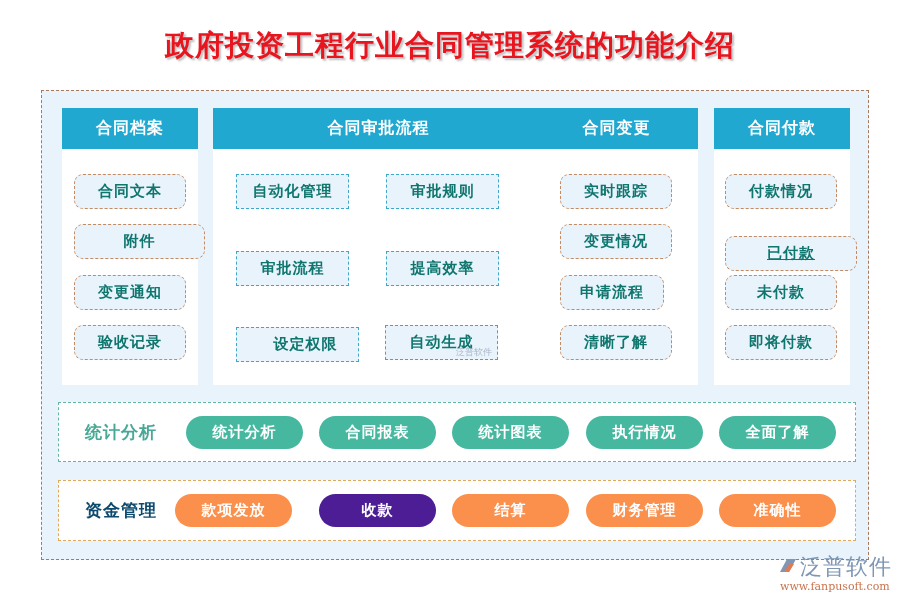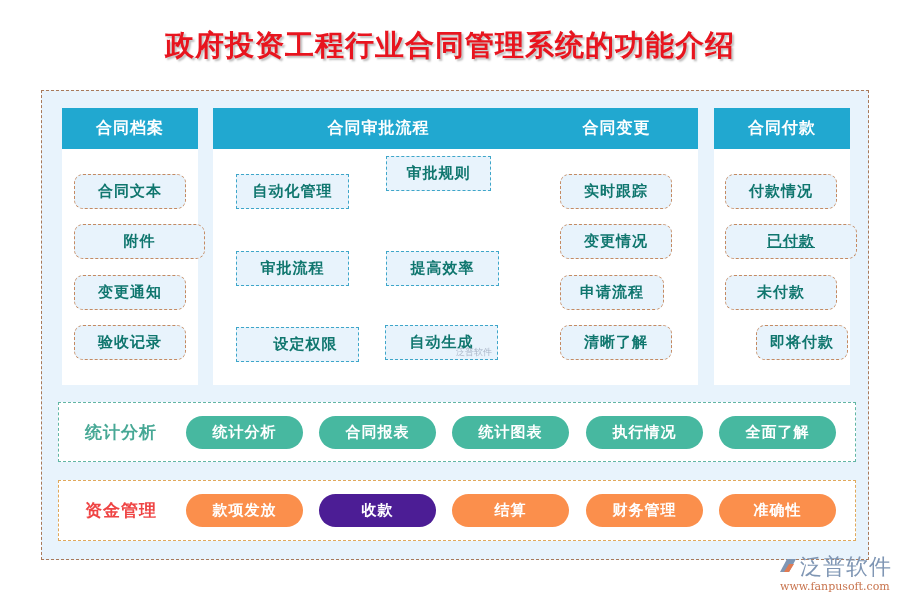--- a/index.html
+++ b/index.html
@@ -44,56 +44,56 @@
 </div>
 <div class="item round" style="left:74px;top:174px;width:112px;">合同文本</div>
 <div class="item round" style="left:74px;top:224px;width:131px;">附件</div>
 <div class="item round" style="left:74px;top:275px;width:112px;">变更通知</div>
 <div class="item round" style="left:74px;top:325px;width:112px;">验收记录</div>
 
 <div class="col" style="left:213px;width:331px;">
   <div class="col-head">合同审批流程</div>
 </div>
 <div class="item square" style="left:236px;top:174px;width:113px;">自动化管理</div>
-<div class="item square" style="left:386px;top:156px;width:105px;">审批规则</div>
+<div class="item square" style="left:386px;top:174px;width:113px;">审批规则</div>
 <div class="item square" style="left:236px;top:251px;width:113px;">审批流程</div>
 <div class="item square" style="left:386px;top:251px;width:113px;">提高效率</div>
 <div class="item square" style="left:236px;top:327px;width:123px;padding-left:16px;">设定权限</div>
 <div class="item square" style="left:385px;top:325px;width:113px;">自动生成</div>
 <div style="position:absolute;left:456px;top:346px;font-size:9px;color:#aab6c8;">泛普软件</div>
 
 <div class="col" style="left:535px;width:163px;">
   <div class="col-head">合同变更</div>
 </div>
 <div class="item round" style="left:560px;top:174px;width:112px;">实时跟踪</div>
 <div class="item round" style="left:560px;top:224px;width:112px;">变更情况</div>
 <div class="item round" style="left:560px;top:275px;width:104px;">申请流程</div>
 <div class="item round" style="left:560px;top:325px;width:112px;">清晰了解</div>
 
 <div class="col" style="left:714px;width:136px;">
   <div class="col-head">合同付款</div>
 </div>
 <div class="item round" style="left:725px;top:174px;width:112px;">付款情况</div>
-<div class="item round" style="left:725px;top:224px;width:132px;text-decoration:underline;">已付款</div>
+<div class="item round" style="left:725px;top:236px;width:132px;text-decoration:underline;">已付款</div>
 <div class="item round" style="left:725px;top:275px;width:112px;">未付款</div>
-<div class="item round" style="left:725px;top:325px;width:92px;margin-left:31px;">即将付款</div>
+<div class="item round" style="left:725px;top:325px;width:112px;">即将付款</div>
 
 <div class="band band-stats">
   <div class="band-label" style="color:#47a895;">统计分析</div>
 </div>
 <div class="pill" style="left:186px;top:416px;background:#47b8a0;">统计分析</div>
 <div class="pill" style="left:319px;top:416px;background:#47b8a0;">合同报表</div>
 <div class="pill" style="left:452px;top:416px;background:#47b8a0;">统计图表</div>
 <div class="pill" style="left:586px;top:416px;background:#47b8a0;">执行情况</div>
 <div class="pill" style="left:719px;top:416px;background:#47b8a0;">全面了解</div>
 
 <div class="band band-fund">
-  <div class="band-label" style="color:#ef4444;">资金管理</div>
+  <div class="band-label" style="color:#0c4a6e;">资金管理</div>
 </div>
-<div class="pill" style="left:186px;top:494px;background:#fb8f4c;">款项发放</div>
+<div class="pill" style="left:175px;top:494px;background:#fb8f4c;">款项发放</div>
 <div class="pill" style="left:319px;top:494px;background:#4c1d95;">收款</div>
 <div class="pill" style="left:452px;top:494px;background:#fb8f4c;">结算</div>
 <div class="pill" style="left:586px;top:494px;background:#fb8f4c;">财务管理</div>
 <div class="pill" style="left:719px;top:494px;background:#fb8f4c;">准确性</div>
 
 <div class="logo">
   <svg class="logo-mark" viewBox="0 0 20 20">
     <path d="M2 16 L9 3 L18 3 L11 16 Z" fill="#7f96b4"></path>
     <path d="M6 16 L11 8 L16 8 L11 16 Z" fill="#e07a52"></path>
   </svg>

